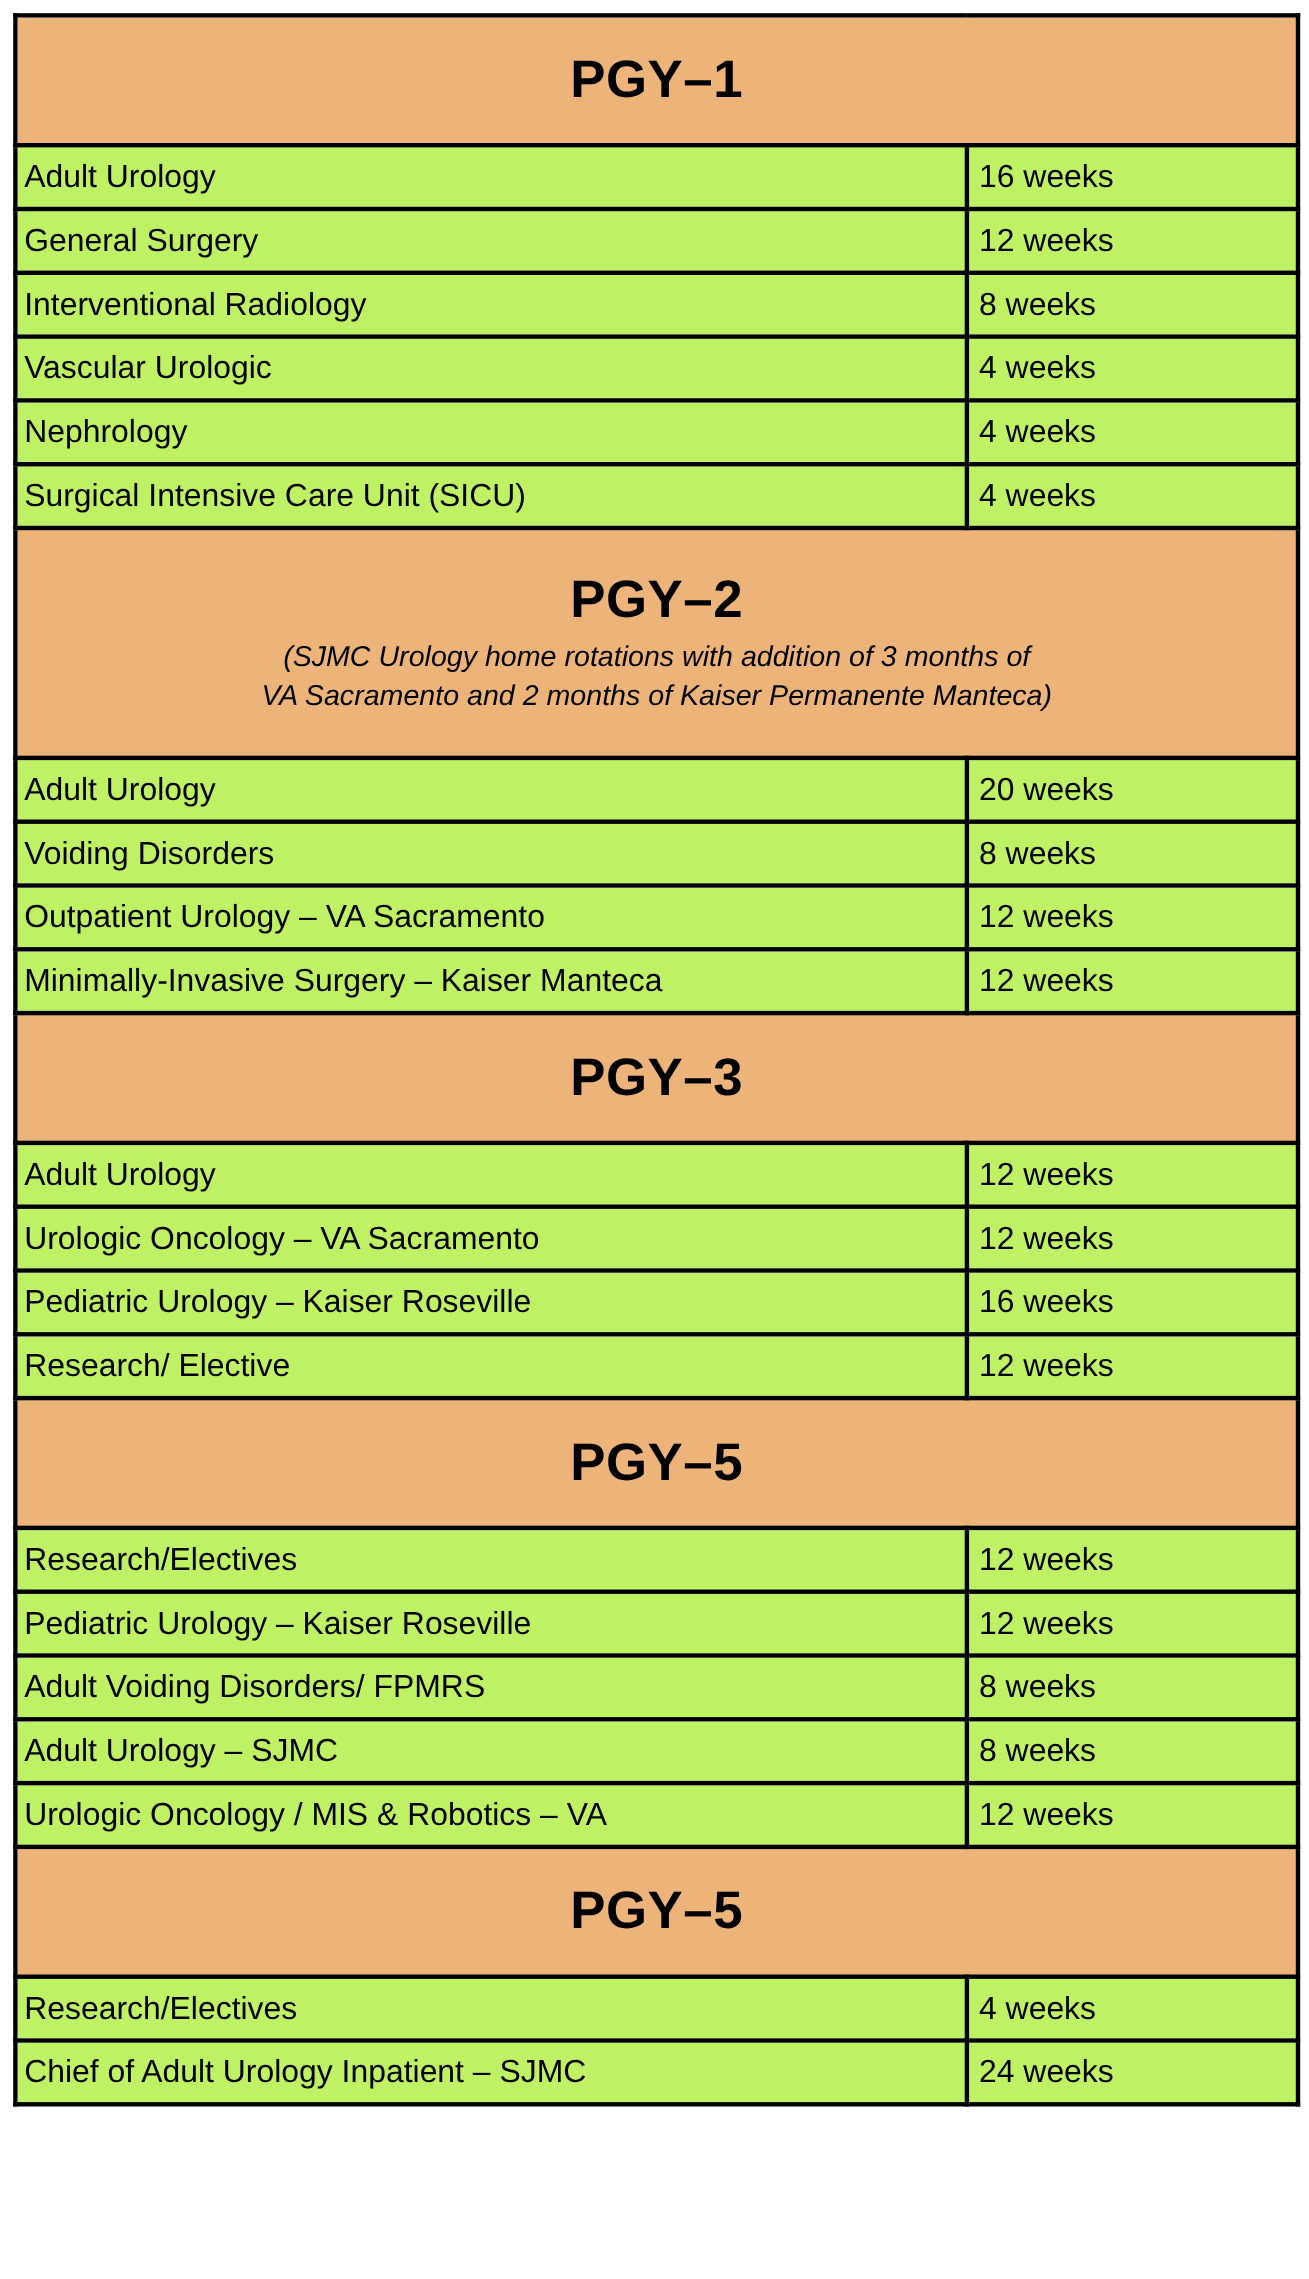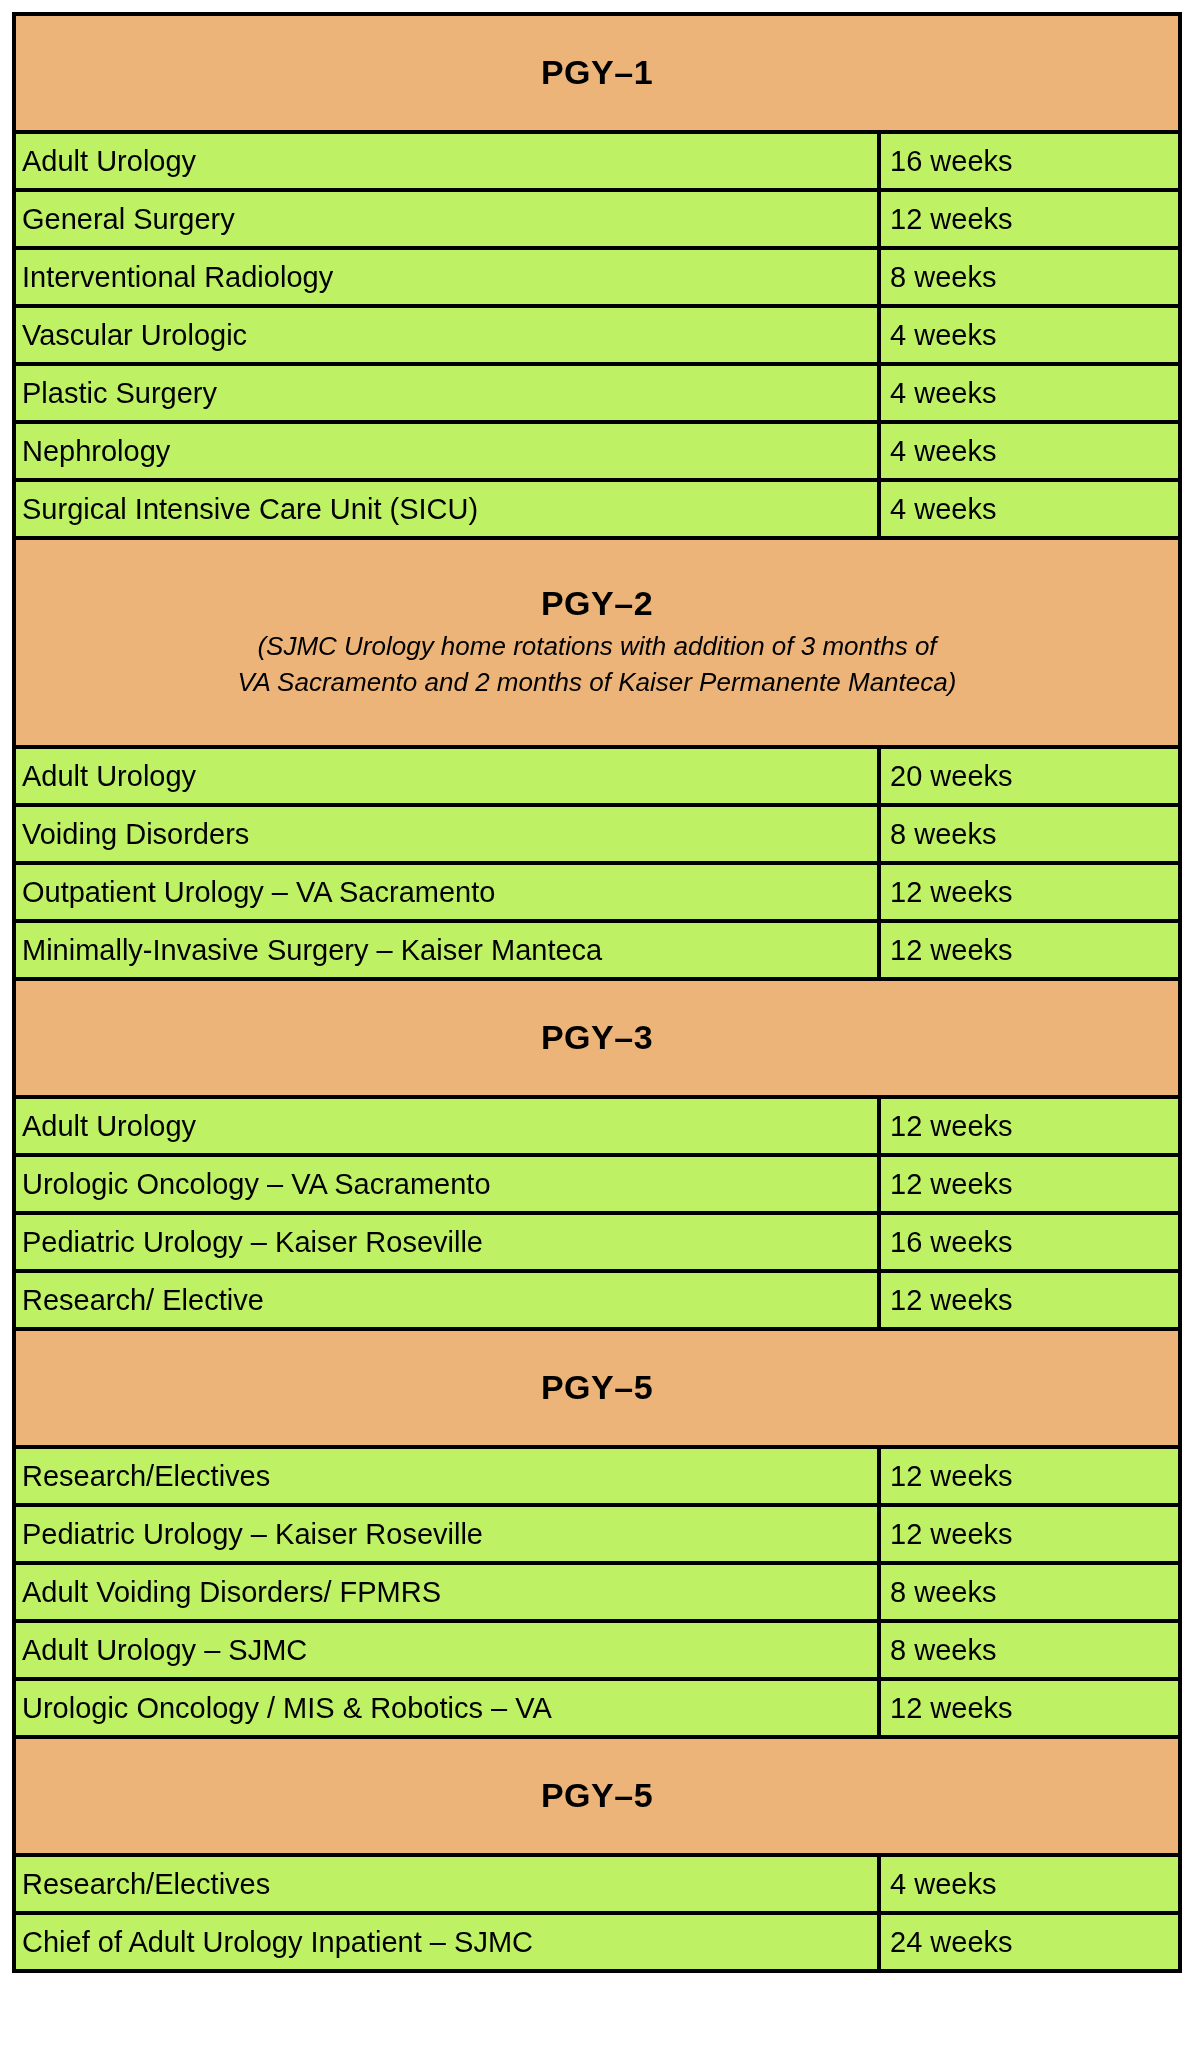--- a/index.html
+++ b/index.html
@@ -31,21 +31,21 @@
     height: 118px;
     text-align: center;
     vertical-align: middle;
     padding: 0 10px;
   }
   tr.section-header.tall td {
     height: 209px;
   }
   .section-title {
     font-weight: bold;
-    font-size: 34px;
+    font-size: 48px;
     letter-spacing: 0.5px;
     line-height: 1.15;
   }
   .section-subtitle {
     font-style: italic;
     font-weight: normal;
     font-size: 26px;
     line-height: 1.38;
     margin-top: 6px;
   }
@@ -85,24 +85,20 @@
         <tr class="data-row">
           <td class="rotation-cell">General Surgery</td>
           <td class="duration-cell">12 weeks</td>
         </tr>
         <tr class="data-row">
           <td class="rotation-cell">Interventional Radiology</td>
           <td class="duration-cell">8 weeks</td>
         </tr>
         <tr class="data-row">
           <td class="rotation-cell">Vascular Urologic</td>
-          <td class="duration-cell">4 weeks</td>
-        </tr>
-        <tr class="data-row">
-          <td class="rotation-cell">Plastic Surgery</td>
           <td class="duration-cell">4 weeks</td>
         </tr>
         <tr class="data-row">
           <td class="rotation-cell">Nephrology</td>
           <td class="duration-cell">4 weeks</td>
         </tr>
         <tr class="data-row">
           <td class="rotation-cell">Surgical Intensive Care Unit (SICU)</td>
           <td class="duration-cell">4 weeks</td>
         </tr>

